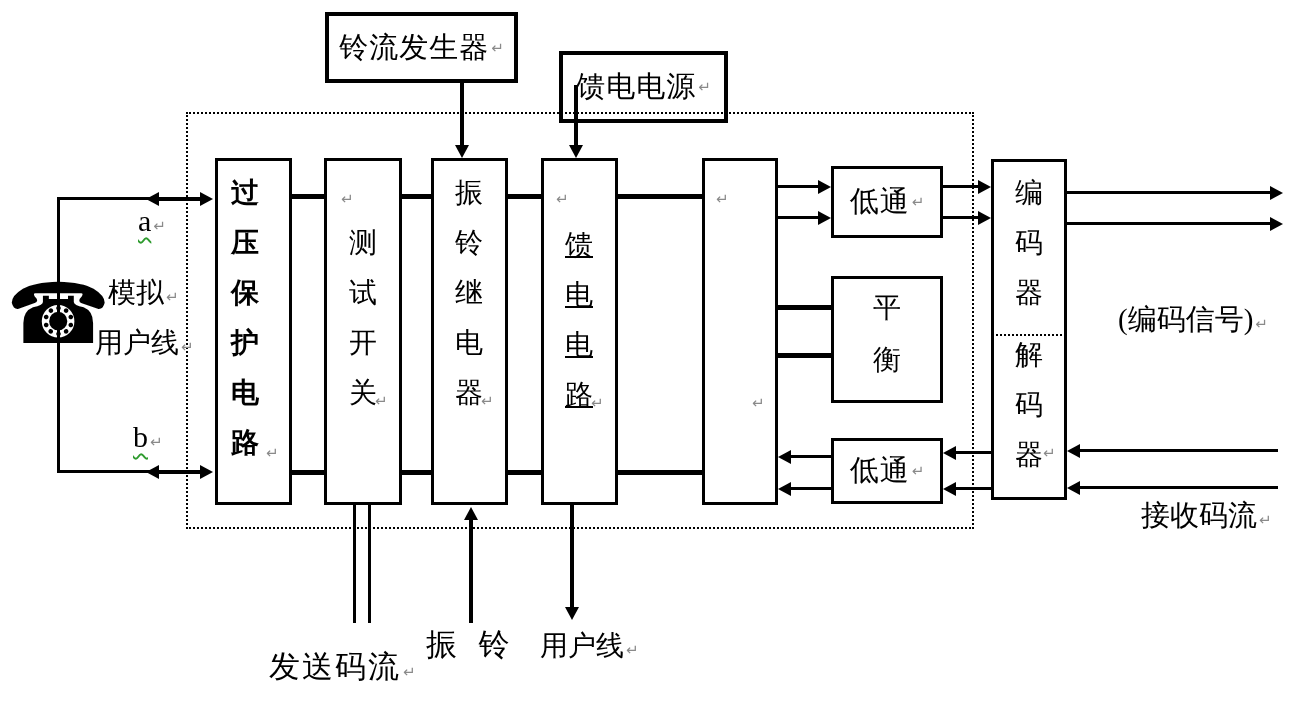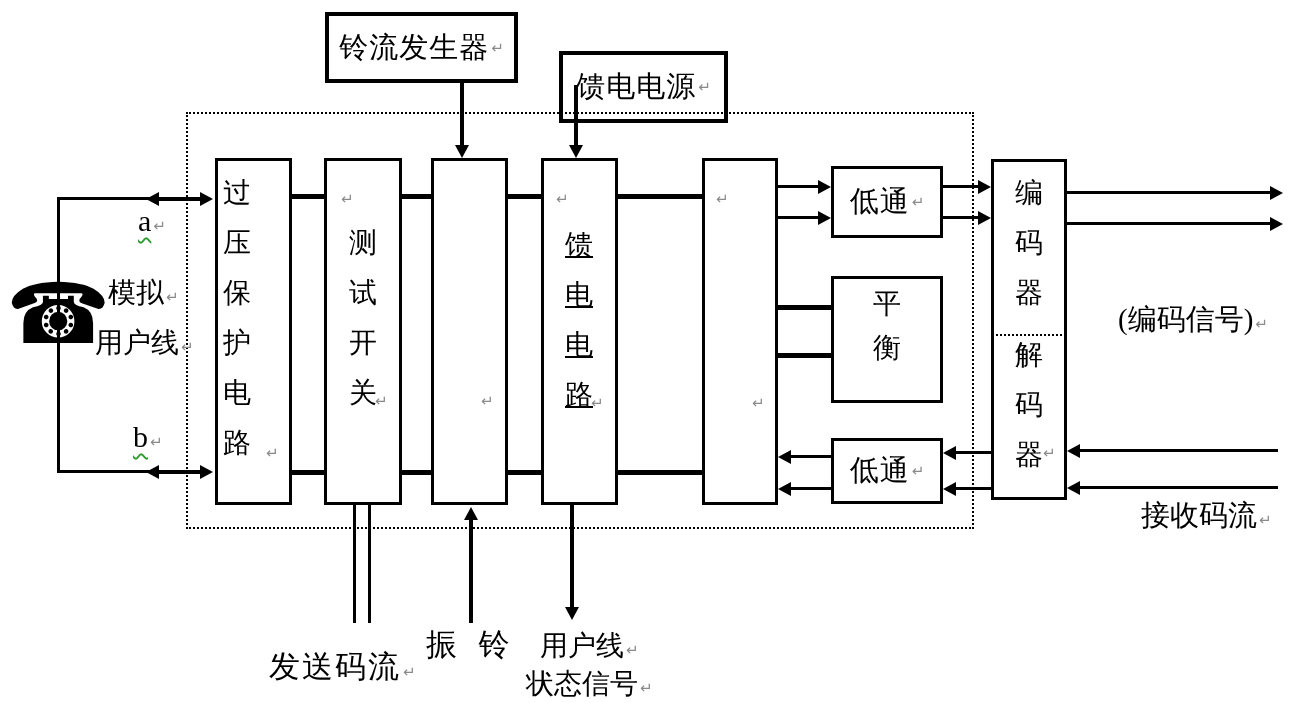--- a/index.html
+++ b/index.html
@@ -44,29 +44,30 @@
   </div>
 
   <div class="vline" style="left:460px;top:83px;width:4px;height:63px;"></div>
   <div class="tri d" style="left:455px;top:145px;"></div>
   <div class="vline" style="left:574px;top:85px;width:4px;height:61px;"></div>
   <div class="tri d" style="left:569px;top:145px;"></div>
 
   <div class="dotted-frame" style="left:186px;top:112px;width:788px;height:417px;"></div>
 
   <div class="box2" style="left:215px;top:158px;width:77px;height:347px;"></div>
-  <div class="vtext" style="left:220px;top:168px;">过压保护电路</div>
+  <div class="vtext" style="left:228px;top:168px;font-weight:bold;">过压保护电路</div>
   <span class="pabs" style="left:266px;top:444px;">↵</span>
 
   <div class="box2" style="left:324px;top:158px;width:78px;height:347px;"></div>
   <span class="pabs" style="left:341px;top:190px;">↵</span>
   <div class="vtext" style="left:346px;top:218px;">测试开关</div>
   <span class="pabs" style="left:375px;top:392px;">↵</span>
 
   <div class="box2" style="left:431px;top:158px;width:77px;height:347px;"></div>
+  <div class="vtext" style="left:452px;top:168px;">振铃继电器</div>
   <span class="pabs" style="left:481px;top:392px;">↵</span>
 
   <div class="box2" style="left:541px;top:158px;width:77px;height:347px;"></div>
   <span class="pabs" style="left:556px;top:190px;">↵</span>
   <div class="vtext" style="left:562px;top:220px;text-decoration:underline;">馈电电路</div>
   <span class="pabs" style="left:591px;top:394px;">↵</span>
 
   <div class="box2" style="left:702px;top:158px;width:76px;height:347px;"></div>
   <span class="pabs" style="left:716px;top:190px;">↵</span>
   <span class="pabs" style="left:752px;top:394px;">↵</span>
@@ -78,21 +79,21 @@
   <div class="hline" style="left:290px;top:470px;width:36px;height:5px;"></div>
   <div class="hline" style="left:400px;top:470px;width:33px;height:5px;"></div>
   <div class="hline" style="left:506px;top:470px;width:37px;height:5px;"></div>
   <div class="hline" style="left:616px;top:470px;width:88px;height:5px;"></div>
 
   <div class="box" style="left:831px;top:166px;width:112px;height:72px;border-width:3px;">
     <span class="inbox">低通</span>
       <span class="pmark">↵</span>
   </div>
   <div class="box2" style="left:831px;top:276px;width:112px;height:127px;"></div>
-  <div class="vtext" style="left:870px;top:282px;line-height:44px;">平衡</div>
+  <div class="vtext" style="left:870px;top:282px;line-height:52px;">平衡</div>
   <div class="box" style="left:831px;top:438px;width:112px;height:66px;border-width:3px;">
     <span class="inbox">低通</span>
       <span class="pmark">↵</span>
   </div>
 
   <div class="box2" style="left:991px;top:159px;width:76px;height:341px;">
     <div style="position:absolute;left:-2px;right:-2px;top:172px;border-top:2px dotted #000;"></div>
   </div>
   <div class="vtext" style="left:1012px;top:330px;">解码器</div>
   <div class="vtext" style="left:1012px;top:168px;">编码器</div>
@@ -157,15 +158,14 @@
 
   <div class="tri u" style="left:464px;top:507px;"></div>
   <div class="vline" style="left:469px;top:519px;width:4px;height:104px;"></div>
 
   <div class="vline" style="left:570px;top:505px;width:4px;height:103px;"></div>
   <div class="tri d" style="left:565px;top:607px;"></div>
 
   <div class="lbl31" style="left:269px;top:646px;"><span>发送码流</span><span class="pmark">↵</span></div>
   <div class="lbl31" style="left:426px;top:624px;">振  铃</div>
   <div class="lbl" style="left:540px;top:627px;"><span>用户线</span><span class="pmark">↵</span></div>
-  <div class="lbl" style="left:526px;top:665px;"><span>状态信号</span><span class="pmark">↵</span></div>
 
 </div>
 
 </body></html>

